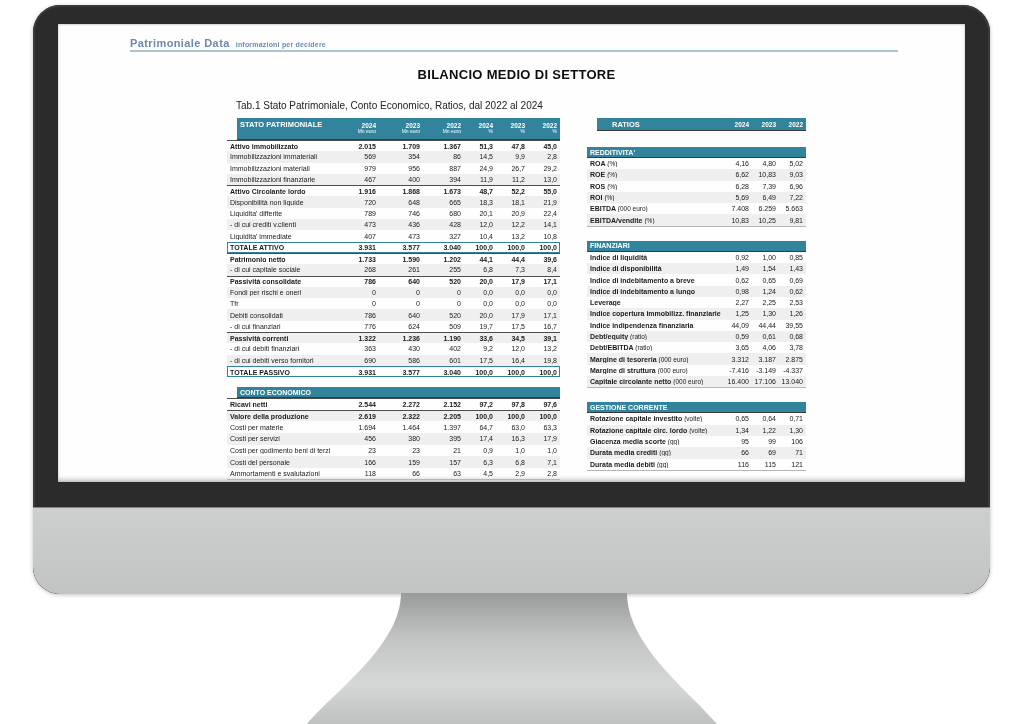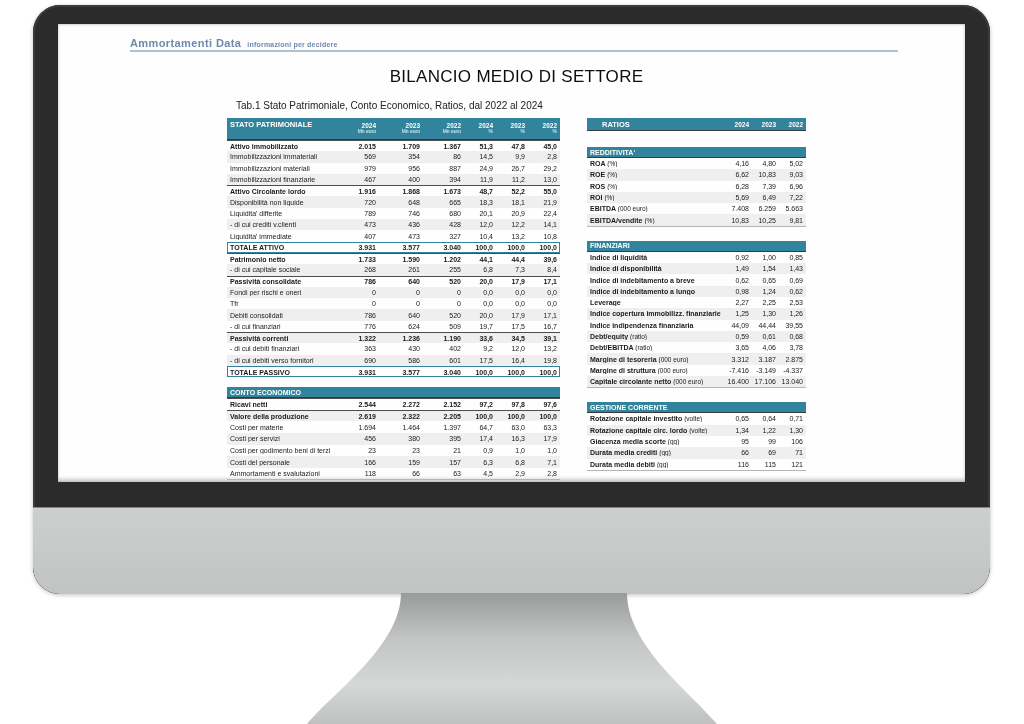--- a/index.html
+++ b/index.html
@@ -36,32 +36,33 @@
   }
   .stand{position:absolute;left:297px;top:593px;width:430px;height:131px;}
 
   
   .logo{position:absolute;left:72px;top:9px;white-space:nowrap;}
   .logo .brand{font-size:11px;font-weight:bold;color:var(--logo-blue);letter-spacing:.4px;}
   .logo .tagline{font-size:7px;font-weight:bold;color:var(--logo-blue);margin-left:6px;letter-spacing:.2px;}
   .logo-rule{position:absolute;left:72px;top:26px;width:768px;height:2px;background:var(--rule-blue);}
   .doc-title{
     position:absolute;left:169px;top:43px;width:579px;text-align:center;
-    font-size:17px;font-weight:normal;color:#0d0d0d;letter-spacing:.3px;
+    font-size:13px;font-weight:bold;color:#0d0d0d;letter-spacing:.3px;
   }
   .subtitle{position:absolute;left:178px;top:76px;font-size:10px;color:#222;}
 
   
   .content{position:absolute;left:169px;top:94px;display:flex;}
   .col-left{width:333px;}
   .col-right{width:219px;margin-left:27px;}
 
   .t-head{
     display:flex;align-items:center;background:var(--teal);color:#fff;
     border-bottom:1px solid #3a3a3a;
+    margin-left:10px;
   }
   .sp-head{height:22px;align-items:stretch;}
   .sp-head .t-title{flex:1;font-size:7.5px;font-weight:bold;padding:2px 0 0 3px;}
   .col-h{display:flex;flex-direction:column;align-items:flex-end;justify-content:center;padding-right:3px;line-height:1.1;}
   .col-h .yr{font-size:6.5px;font-weight:bold;}
   .col-h .un{font-size:5px;}
   .w-m{width:44px;}
   .w-p{width:32px;}
   .w-m3{width:41px;}
 
@@ -96,21 +97,21 @@
 </style>
 </head>
 <body>
 
 <div class="monitor-body">
   <div class="monitor-chin"></div>
 
   <div class="screen">
 
     <div class="logo">
-      <span class="brand">Ammortamenti Data</span><span class="tagline">informazioni per decidere</span>
+      <span class="brand">Patrimoniale Data</span><span class="tagline">informazioni per decidere</span>
     </div>
     <div class="logo-rule"></div>
 
     <div class="doc-title">BILANCIO MEDIO DI SETTORE</div>
     <div class="subtitle">Tab.1 Stato Patrimoniale, Conto Economico, Ratios, dal 2022 al 2024</div>
 
     <div class="content">
 
       <div class="col-left">
         <div class="sp-table">

